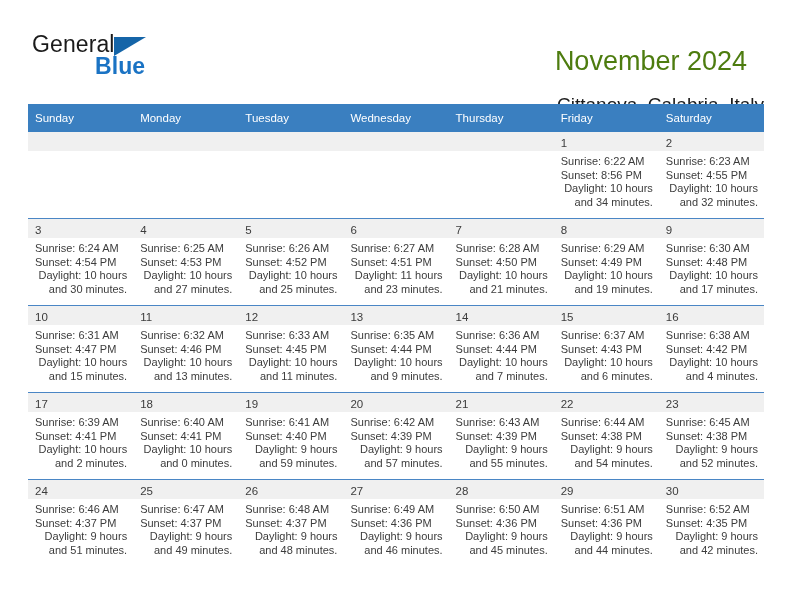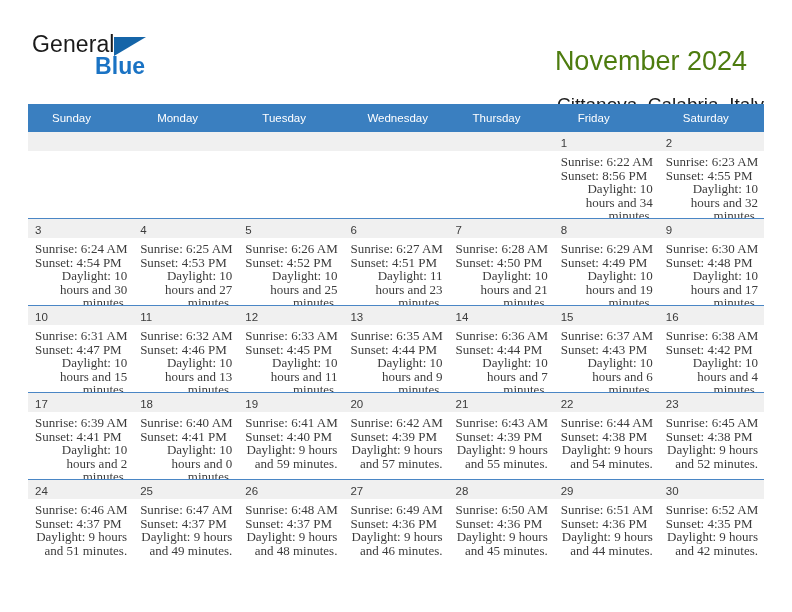--- a/index.html
+++ b/index.html
@@ -95,21 +95,21 @@
     width: 736px;
     border-collapse: collapse;
     table-layout: fixed;
   }
   .calendar th {
     background: #3a7fc0;
     color: #ffffff;
     font-size: 11.5px;
     font-weight: normal;
     text-align: left;
-    padding: 5px 0 5px 24px;
+    padding: 5px 0 5px 7px;
     height: 18px;
     border: none;
   }
   .calendar td {
     vertical-align: top;
     padding: 0;
     border: none;
     border-top: 1px solid #4a86c5;
     height: 86px;
     width: 105.14px;
@@ -129,24 +129,23 @@
     padding: 1px 0 0 7px;
     box-sizing: border-box;
   }
   .daynum {
     font-size: 11.5px;
     color: #3c3c3c;
     line-height: 17px;
   }
   .dayinfo {
     padding: 4px 6px 0 7px;
-    font-size: 13px;
+    font-size: 11px;
     line-height: 13.6px;
     color: #3c3c3c;
-    font-family: Liberation Serif, serif;
   }
   .dayinfo div {
     white-space: nowrap;
   }
   .dayinfo div.wrap {
     white-space: normal;
     text-align: right;
   }
   .empty .daynum-strip {
     background: #f0f0f0;

